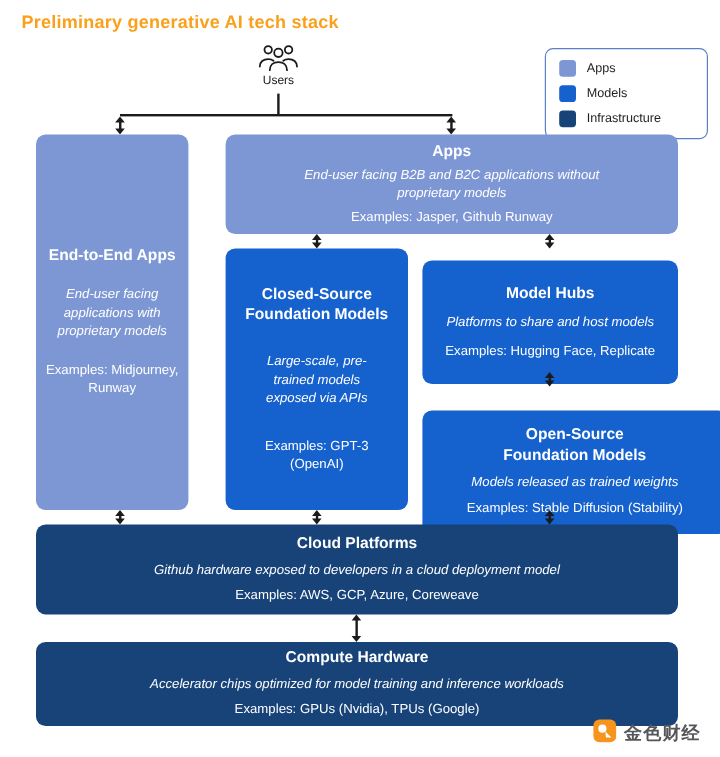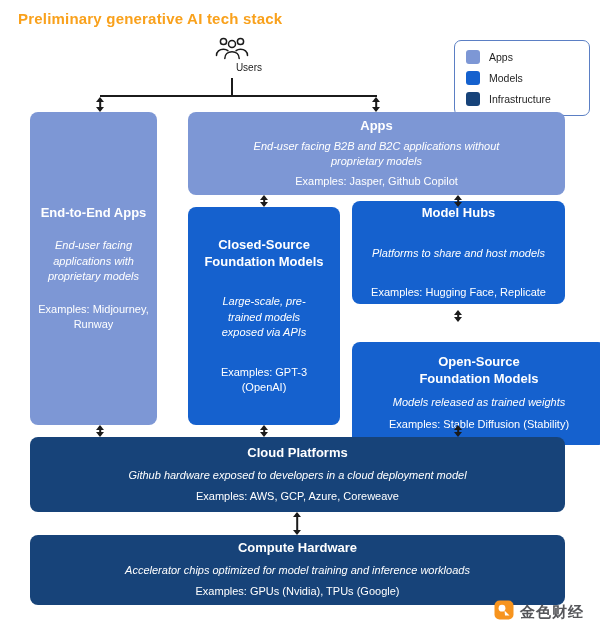--- a/index.html
+++ b/index.html
@@ -2,21 +2,21 @@
 <html><head>
 <meta charset="utf-8">
 <style>
   * { box-sizing: border-box; margin: 0; padding: 0; }
   html, body { background: #ffffff; }
   body { font-family: "Liberation Sans", sans-serif; }
   .canvas { position: relative; width: 600px; height: 631px; background: #ffffff; overflow: hidden; padding-left: 44px; }
 
   .page-title { position: absolute; left: 18px; top: 10px; font-size: 15px; font-weight: bold; color: #F9A11C; letter-spacing: .2px; }
 
-  .users { position: absolute; left: 202px; top: 34px; width: 60px; text-align: right; }
+  .users { position: absolute; left: 202px; top: 34px; width: 60px; text-align: center; }
   .users svg { display: block; margin: 0 auto; }
   .users .label { font-size: 10px; color: #1a1a1a; margin-top: 1px; }
 
   .legend { position: absolute; right: 10px; top: 40px; width: 136px; border: 1.2px solid #5b7fc4; border-radius: 7px; padding: 9px 11px; display: flex; flex-direction: column; gap: 7px; background: #ffffff; }
   .legend-row { display: flex; align-items: center; gap: 9px; }
   .swatch { width: 14px; height: 14px; border-radius: 3px; flex: 0 0 auto; }
   .legend-label { font-size: 10.5px; color: #1f1f1f; }
 
   .box { position: absolute; border-radius: 8px; color: #ffffff; display: flex; flex-direction: column; align-items: center; justify-content: center; text-align: center; padding: 8px 10px; }
   .box .title { font-weight: bold; font-size: 13px; line-height: 1.3; }
@@ -25,21 +25,21 @@
 
   .box-e2e      { left: 30px;  top: 112px; width: 127px; height: 313px; gap: 17px; }
   .box-e2e .desc { width: 112px; }
   .box-e2e .examples { width: 112px; }
   .box-apps     { left: 188px; top: 112px; width: 377px; height: 83px;  gap: 4px; }
   .box-apps .desc { width: 250px; }
   .box-closed   { left: 188px; top: 207px; width: 152px; height: 218px; gap: 17px; }
   .box-closed .title { width: 132px; }
   .box-closed .desc { width: 114px; }
   .box-closed .examples { width: 110px; }
-  .box-hubs     { left: 352px; top: 201px; width: 213px; height: 103px; gap: 24px; }
+  .box-hubs     { left: 352px; top: 217px; width: 213px; height: 103px; gap: 9px; }
   .box-open     { left: 352px; top: 322px; width: 254px; height: 103px; gap: 7px; margin-top: 20px; }
   .box-open .title { width: 150px; }
   .box-cloud    { left: 30px;  top: 437px; width: 535px; height: 75px;  gap: 6px; }
   .box-compute  { left: 30px;  top: 535px; width: 535px; height: 70px;  gap: 6px; }
 
   .stub  { position: absolute; left: 231px; top: 78px; width: 2px; height: 18px; background: #1b1b1b; }
   .hline { position: absolute; left: 100px; top: 95px; width: 277px; height: 2px; background: #1b1b1b; }
 
   .arrow-v { position: absolute; width: 10px; }
   .arrow-v .line { position: absolute; left: 50%; top: 3px; bottom: 3px; width: 1.6px; transform: translateX(-50%); background: #1b1b1b; }
@@ -109,21 +109,21 @@
 
   <div class="box box-e2e" style="background: rgb(125, 151, 213);">
     <div class="title">End-to-End Apps</div>
     <div class="desc">End-user facing applications with proprietary models</div>
     <div class="examples">Examples: Midjourney, Runway</div>
   </div>
 
   <div class="box box-apps" style="background: rgb(125, 151, 213);">
     <div class="title">Apps</div>
     <div class="desc">End-user facing B2B and B2C applications without proprietary models</div>
-    <div class="examples">Examples: Jasper, Github Copilot</div>
+    <div class="examples">Examples: Jasper, Github Runway</div>
   </div>
 
   <div class="box box-closed" style="background: rgb(21, 97, 206); gap: 24px;">
     <div class="title">Closed-Source Foundation Models</div>
     <div class="desc">Large-scale, pre-trained models exposed via APIs</div>
     <div class="examples">Examples: GPT-3 (OpenAI)</div>
   </div>
 
   <div class="box box-hubs" style="background: rgb(21, 97, 206);">
     <div class="title">Model Hubs</div>

